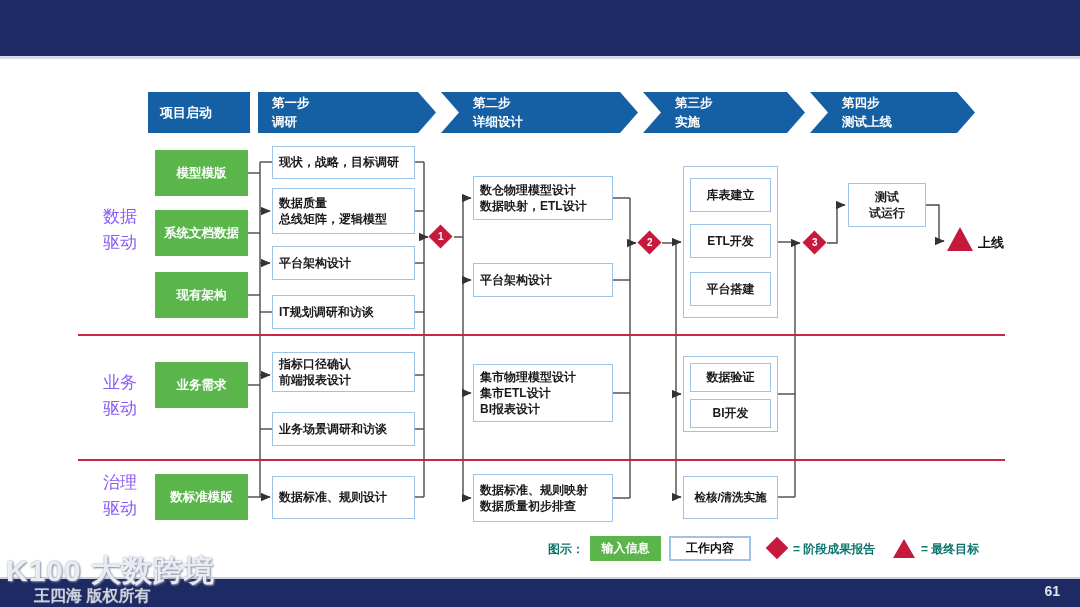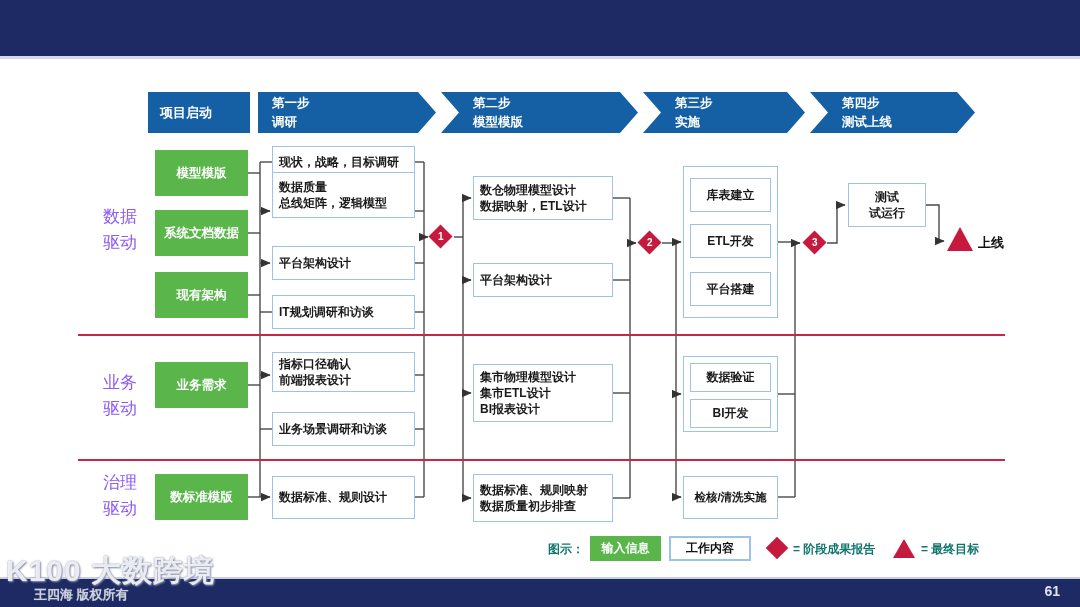--- a/index.html
+++ b/index.html
@@ -8,21 +8,21 @@
   .abs{position:absolute;box-sizing:border-box;}
   .ml{white-space:pre-line;}
 
   
   .header{left:0;top:0;width:1080px;height:59px;background:#1e2a63;border-bottom:3px solid #d6d9e8;z-index:3;}
   .title{left:44px;top:13px;font-size:24px;font-weight:bold;color:#ffffff;letter-spacing:1px;}
   .footer{left:0;top:577px;width:1080px;height:30px;background:#1e2a63;border-top:2px solid #c9cfdf;z-index:3;}
   .pagenum{left:1010px;top:583px;width:50px;text-align:right;font-size:14px;font-weight:bold;color:#dfe3ee;z-index:5;}
   .wm-brand{left:6px;top:551px;font-size:30px;font-weight:bold;color:rgba(255,255,255,0.82);
             text-shadow:0 0 2px #8a93ad,1px 1px 2px #8a93ad;z-index:6;letter-spacing:1px;}
-  .wm-copy{left:34px;top:586px;font-size:13px;font-weight:bold;color:rgba(255,255,255,0.65);
+  .wm-copy{left:34px;top:586px;font-size:16px;font-weight:bold;color:rgba(255,255,255,0.65);
            text-shadow:0 0 1px #7c86a2;z-index:6;text-align:center;}
 
   
   .startbox{background:#1560a5;color:#fff;display:flex;align-items:center;padding-left:12px;
             font-size:13px;font-weight:bold;z-index:2;}
   .parrow{background:#1560a5;color:#fff;display:flex;flex-direction:column;justify-content:center;
           font-size:12.5px;font-weight:bold;line-height:1.5;z-index:2;}
   .arrow-first{clip-path:polygon(0 0,calc(100% - 18px) 0,100% 50%,calc(100% - 18px) 100%,0 100%);padding-left:14px;}
   .arrow-mid{clip-path:polygon(0 0,calc(100% - 18px) 0,100% 50%,calc(100% - 18px) 100%,0 100%,18px 50%);padding-left:32px;}
 
@@ -126,39 +126,39 @@
       <path d="M939,241 H944" marker-end="url(#arr)"></path>
     </g>
     <line x1="78" y1="335" x2="1005" y2="335" stroke="#c9244a" stroke-width="2.2"></line>
     <line x1="78" y1="460" x2="1005" y2="460" stroke="#c9244a" stroke-width="2.2"></line>
   </svg>
 
   <div class="abs startbox" style="left:148px;top:92px;width:102px;height:41px;">项目启动</div>
   <div class="abs parrow arrow-first ml" style="left:258px;top:92px;width:178px;height:41px;">第一步
 调研</div>
   <div class="abs parrow arrow-mid ml" style="left:441px;top:92px;width:197px;height:41px;">第二步
-模型模版</div>
+详细设计</div>
   <div class="abs parrow arrow-mid ml" style="left:643px;top:92px;width:162px;height:41px;">第三步
 实施</div>
   <div class="abs parrow arrow-mid ml" style="left:810px;top:92px;width:165px;height:41px;">第四步
 测试上线</div>
 
   <div class="abs lane-label ml" style="left:96px;top:204px;width:48px;">数据
 驱动</div>
   <div class="abs lane-label ml" style="left:96px;top:370px;width:48px;">业务
 驱动</div>
   <div class="abs lane-label ml" style="left:96px;top:470px;width:48px;">治理
 驱动</div>
 
   <div class="abs greenbox" style="left:155px;top:150px;width:93px;height:46px;">模型模版</div>
   <div class="abs greenbox" style="left:155px;top:210px;width:93px;height:46px;text-align:right;">系统文档数据</div>
   <div class="abs greenbox" style="left:155px;top:272px;width:93px;height:46px;">现有架构</div>
 
   <div class="abs workbox ml" style="left:272px;top:146px;width:143px;height:33px;">现状，战略，目标调研</div>
-  <div class="abs workbox ml" style="left:272px;top:172px;width:143px;height:46px;">数据质量
+  <div class="abs workbox ml" style="left:272px;top:188px;width:143px;height:46px;">数据质量
 总线矩阵，逻辑模型</div>
   <div class="abs workbox ml" style="left:272px;top:246px;width:143px;height:34px;">平台架构设计</div>
   <div class="abs workbox ml" style="left:272px;top:295px;width:143px;height:34px;">IT规划调研和访谈</div>
 
   <div class="abs workbox ml" style="left:473px;top:176px;width:140px;height:44px;">数仓物理模型设计
 数据映射，ETL设计</div>
   <div class="abs workbox ml" style="left:473px;top:263px;width:140px;height:34px;">平台架构设计</div>
 
   <div class="abs groupbox" style="left:683px;top:166px;width:95px;height:152px;"></div>
   <div class="abs workbox center" style="left:690px;top:178px;width:81px;height:34px;">库表建立</div>

